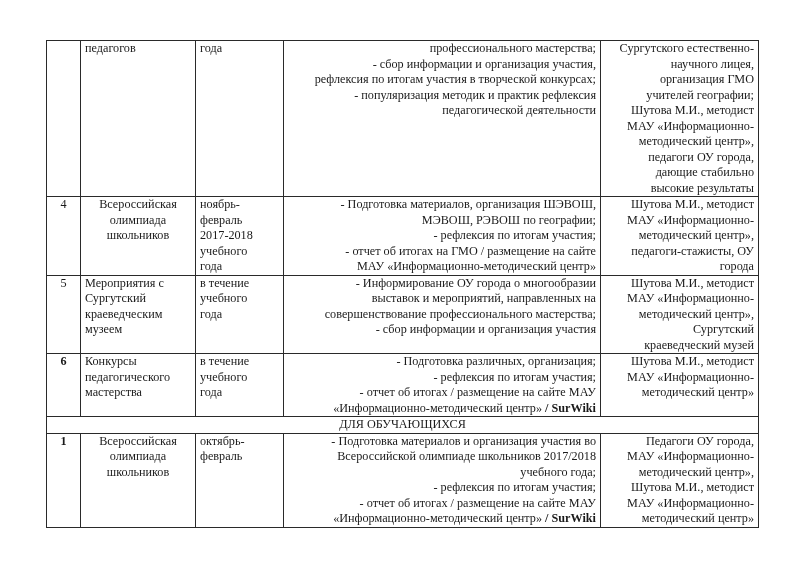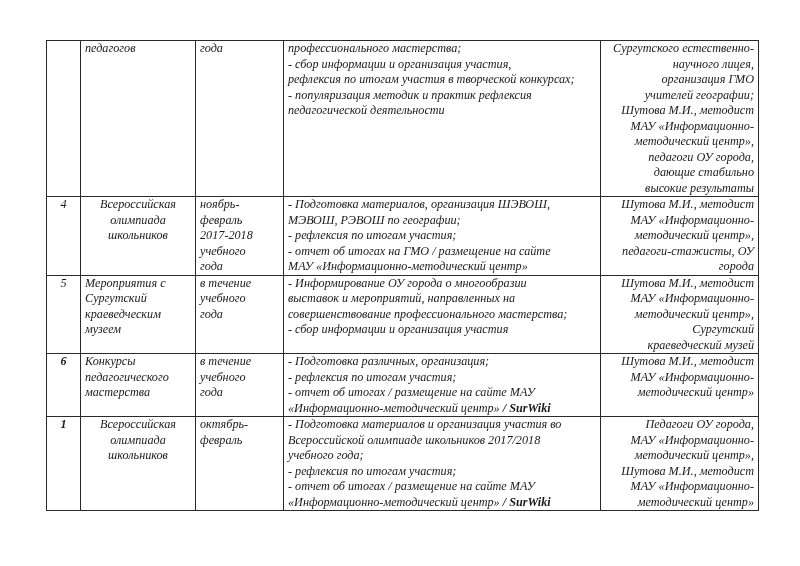--- a/index.html
+++ b/index.html
@@ -1,28 +1,28 @@
 <!DOCTYPE html>
 <html><head>
 <meta charset="utf-8">
 <style>
   html, body { margin: 0; padding: 0; background: #ffffff; }
   body { width: 800px; height: 566px; position: relative; overflow: hidden;
          font-family: "Liberation Serif", "DejaVu Serif", serif; color: #1a1a1a; }
-  .page { position: absolute; left: 0; top: 0; width: 800px; height: 484px; background: #fff; font-style: italic; }
+  .page { position: absolute; left: 0; top: 0; width: 800px; height: 484px; background: #fff; }
   table.plan { position: absolute; left: 46px; top: 40px; width: 712px;
                border-collapse: collapse; table-layout: fixed;
                font-size: 12.2px; line-height: 15.5px; }
   table.plan td { border: 1.2px solid #2a2a2a; vertical-align: top; padding: 0 4px; }
   td.num { text-align: center; }
   td.num.bold { font-weight: bold; }
   td.name { text-align: left; }
   td.name.center { text-align: center; }
   td.period { text-align: left; }
-  td.desc { text-align: left; }
+  td.desc { text-align: right; }
   td.resp { text-align: right; }
   td.section { text-align: center; }
   .line { display: block; white-space: nowrap; }
   b.sw { font-weight: bold; }
   col.c1 { width: 34px; } col.c2 { width: 115px; } col.c3 { width: 88px; }
   col.c4 { width: 317px; } col.c5 { width: 158px; }
 </style>
 </head>
 <body>
 
@@ -142,20 +142,23 @@
         <span class="line">- отчет об итогах / размещение на сайте МАУ</span>
         <span class="line"><span>«Информационно-методический центр»</span><b class="sw"> / SurWiki</b></span>
       </td>
       <td class="resp">
         <span class="line">Шутова М.И., методист</span>
         <span class="line">МАУ «Информационно-</span>
         <span class="line">методический центр»</span>
       </td>
     </tr>
 
+    <tr>
+      <td class="section" colspan="5">ДЛЯ ОБУЧАЮЩИХСЯ</td>
+    </tr>
 
     <tr>
       <td class="num bold">1</td>
       <td class="name center">
         <span class="line">Всероссийская</span>
         <span class="line">олимпиада</span>
         <span class="line">школьников</span>
       </td>
       <td class="period">
         <span class="line">октябрь-</span>

